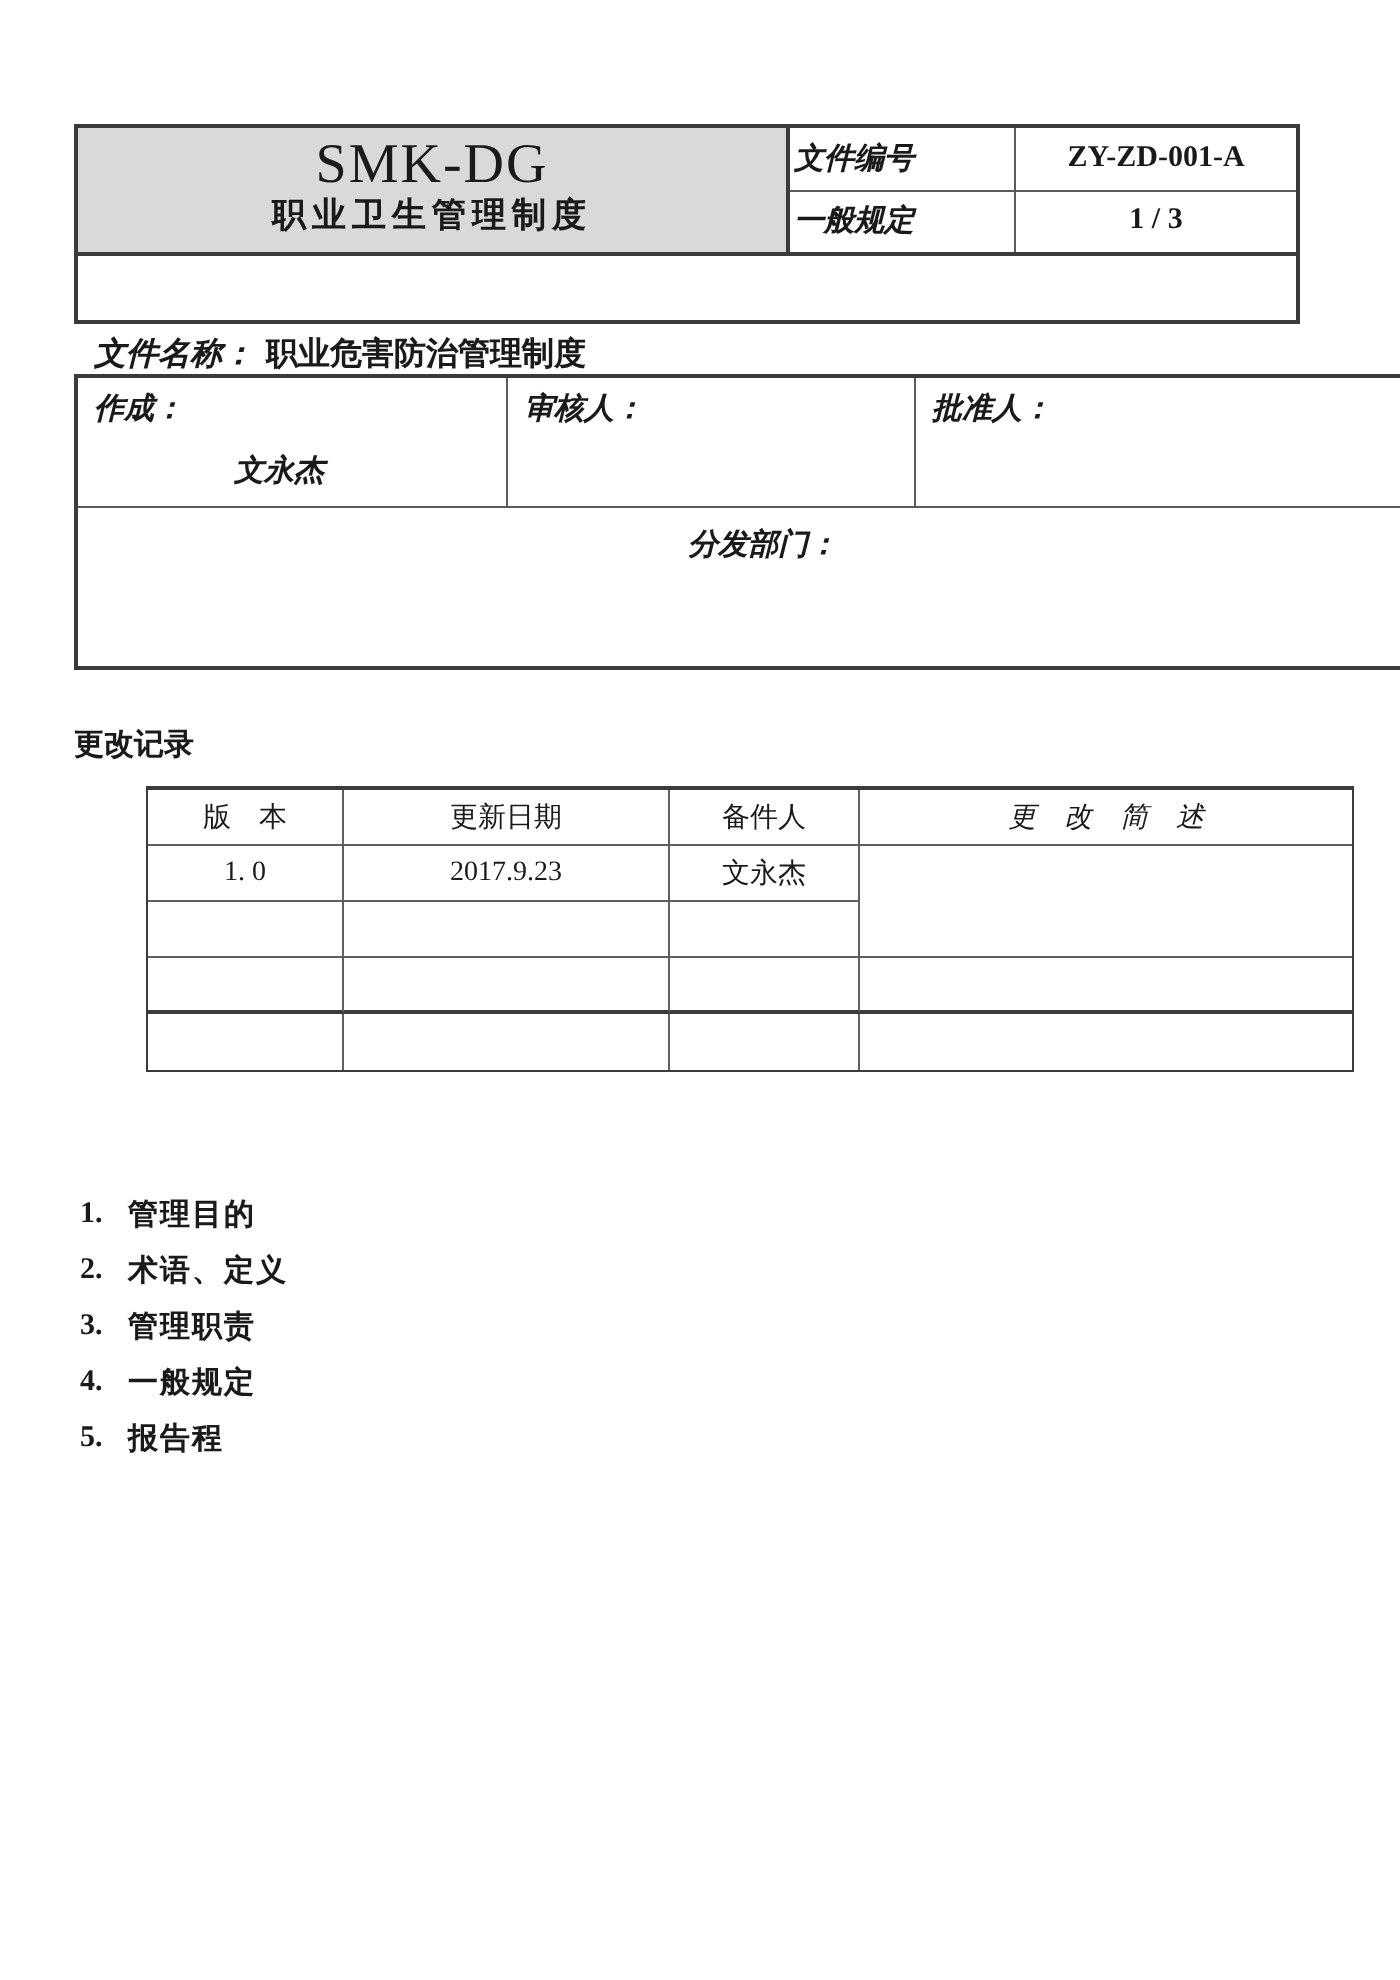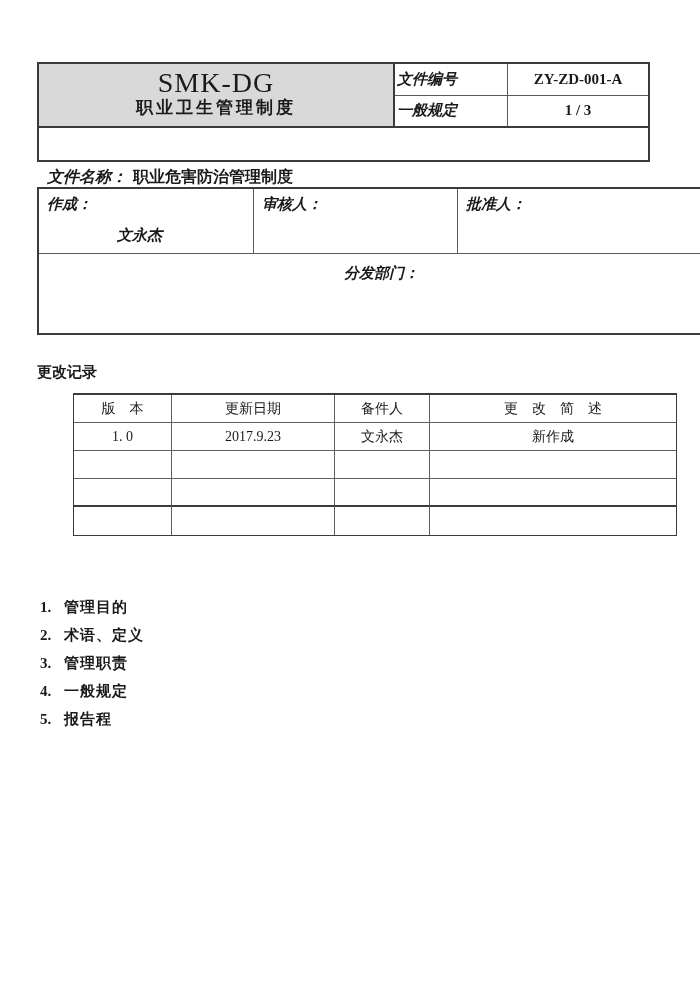--- a/index.html
+++ b/index.html
@@ -133,21 +133,21 @@
     border-right: 1px solid #5f5f5f;
     border-bottom: 1px solid #5f5f5f;
     height: 28px;
   }
   .t3-row.hdr .t3-cell { height: 28px; }
   .t3-row.thickline .t3-cell { border-bottom: 2px solid #3b3b3b; }
   .t3-row.last .t3-cell { border-bottom: none; height: 28px; }
   .t3-c1 { width: 98px; }
   .t3-c2 { width: 163px; }
   .t3-c3 { width: 95px; }
-  .t3-c4 { flex: 1; border-right: none !important; }
+  .t3-c4 { flex: 1; border-right: none !important; font-style: italic; }
 
   
   .toc {
     position: absolute;
     left: 40px; top: 593px;
   }
   .toc-item {
     display: flex;
     align-items: center;
     height: 28px;
@@ -208,21 +208,20 @@
     <div class="t3-row hdr">
       <div class="t3-cell t3-c1">版　本</div>
       <div class="t3-cell t3-c2">更新日期</div>
       <div class="t3-cell t3-c3">备件人</div>
       <div class="t3-cell t3-c4">更　改　简　述</div>
     </div>
     <div class="t3-row">
       <div class="t3-cell t3-c1">1. 0</div>
       <div class="t3-cell t3-c2">2017.9.23</div>
       <div class="t3-cell t3-c3">文永杰</div>
-      <div class="t3-cell t3-c4">新作成</div>
     </div>
     <div class="t3-row">
       <div class="t3-cell t3-c1"></div>
       <div class="t3-cell t3-c2"></div>
       <div class="t3-cell t3-c3"></div>
       <div class="t3-cell t3-c4"></div>
     </div>
     <div class="t3-row thickline">
       <div class="t3-cell t3-c1"></div>
       <div class="t3-cell t3-c2"></div>

